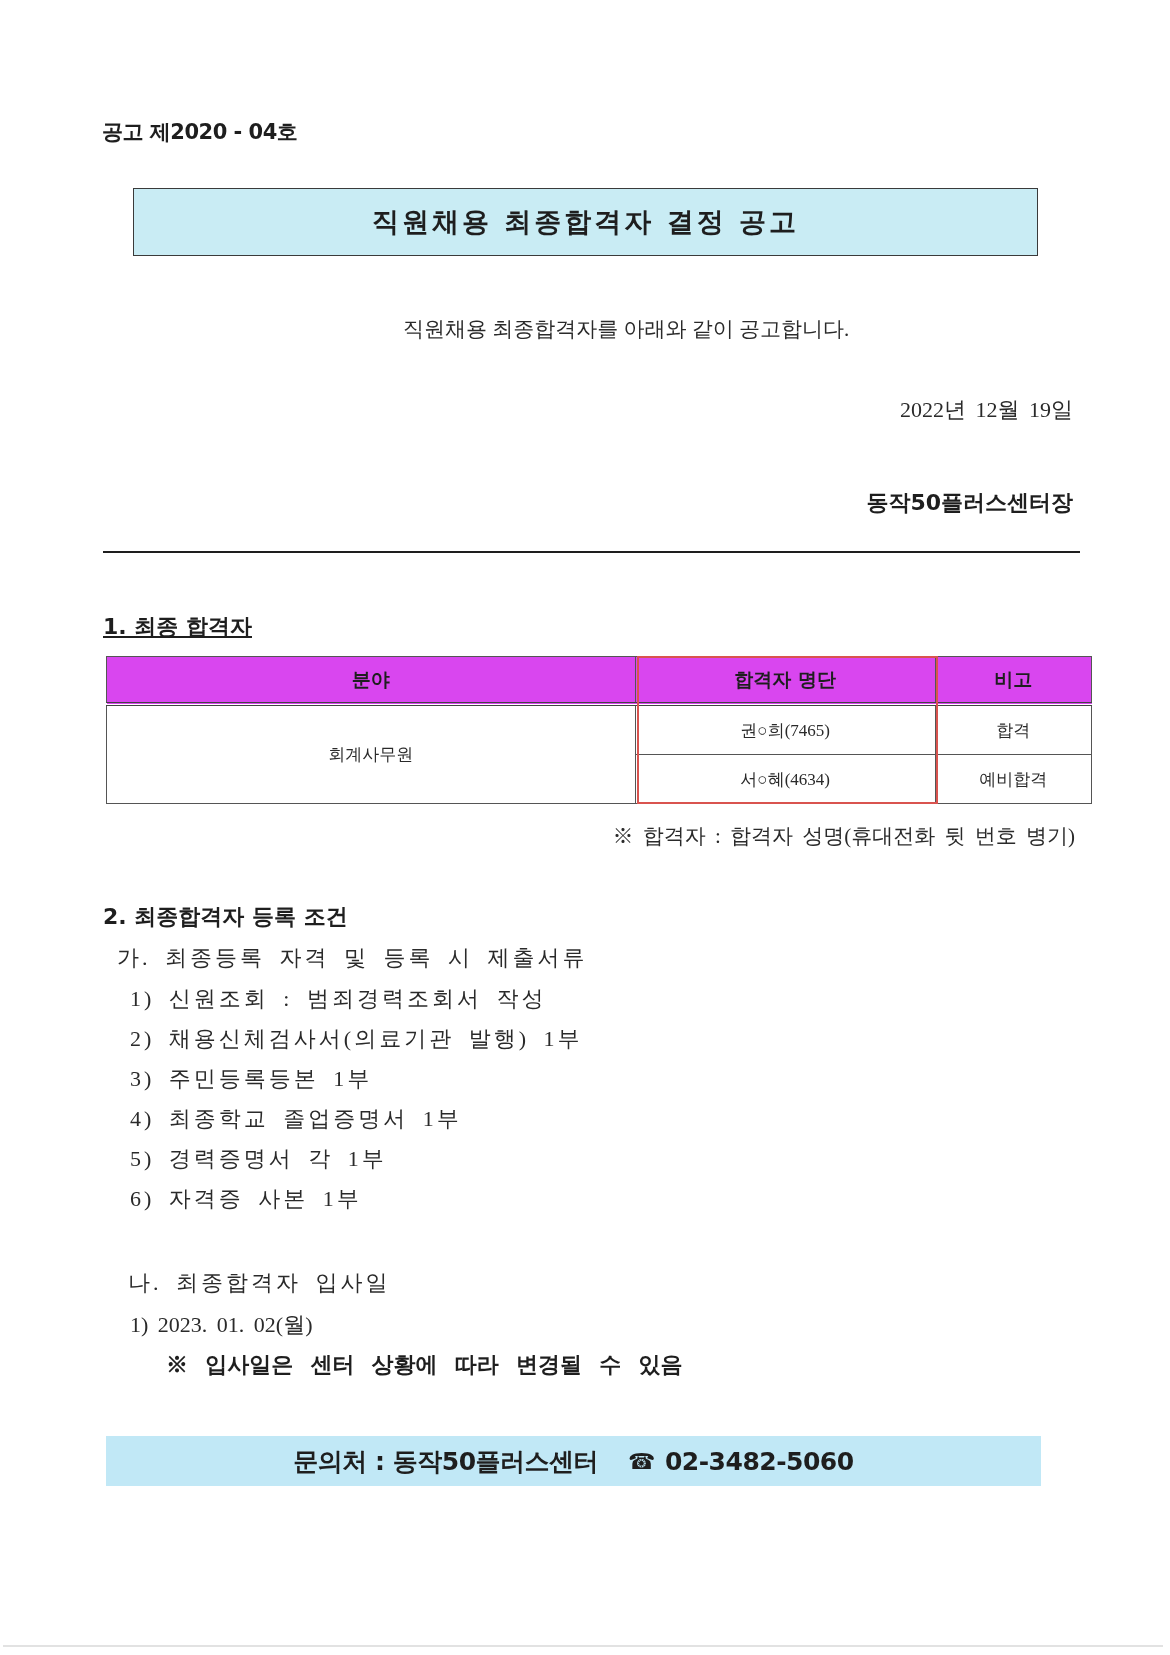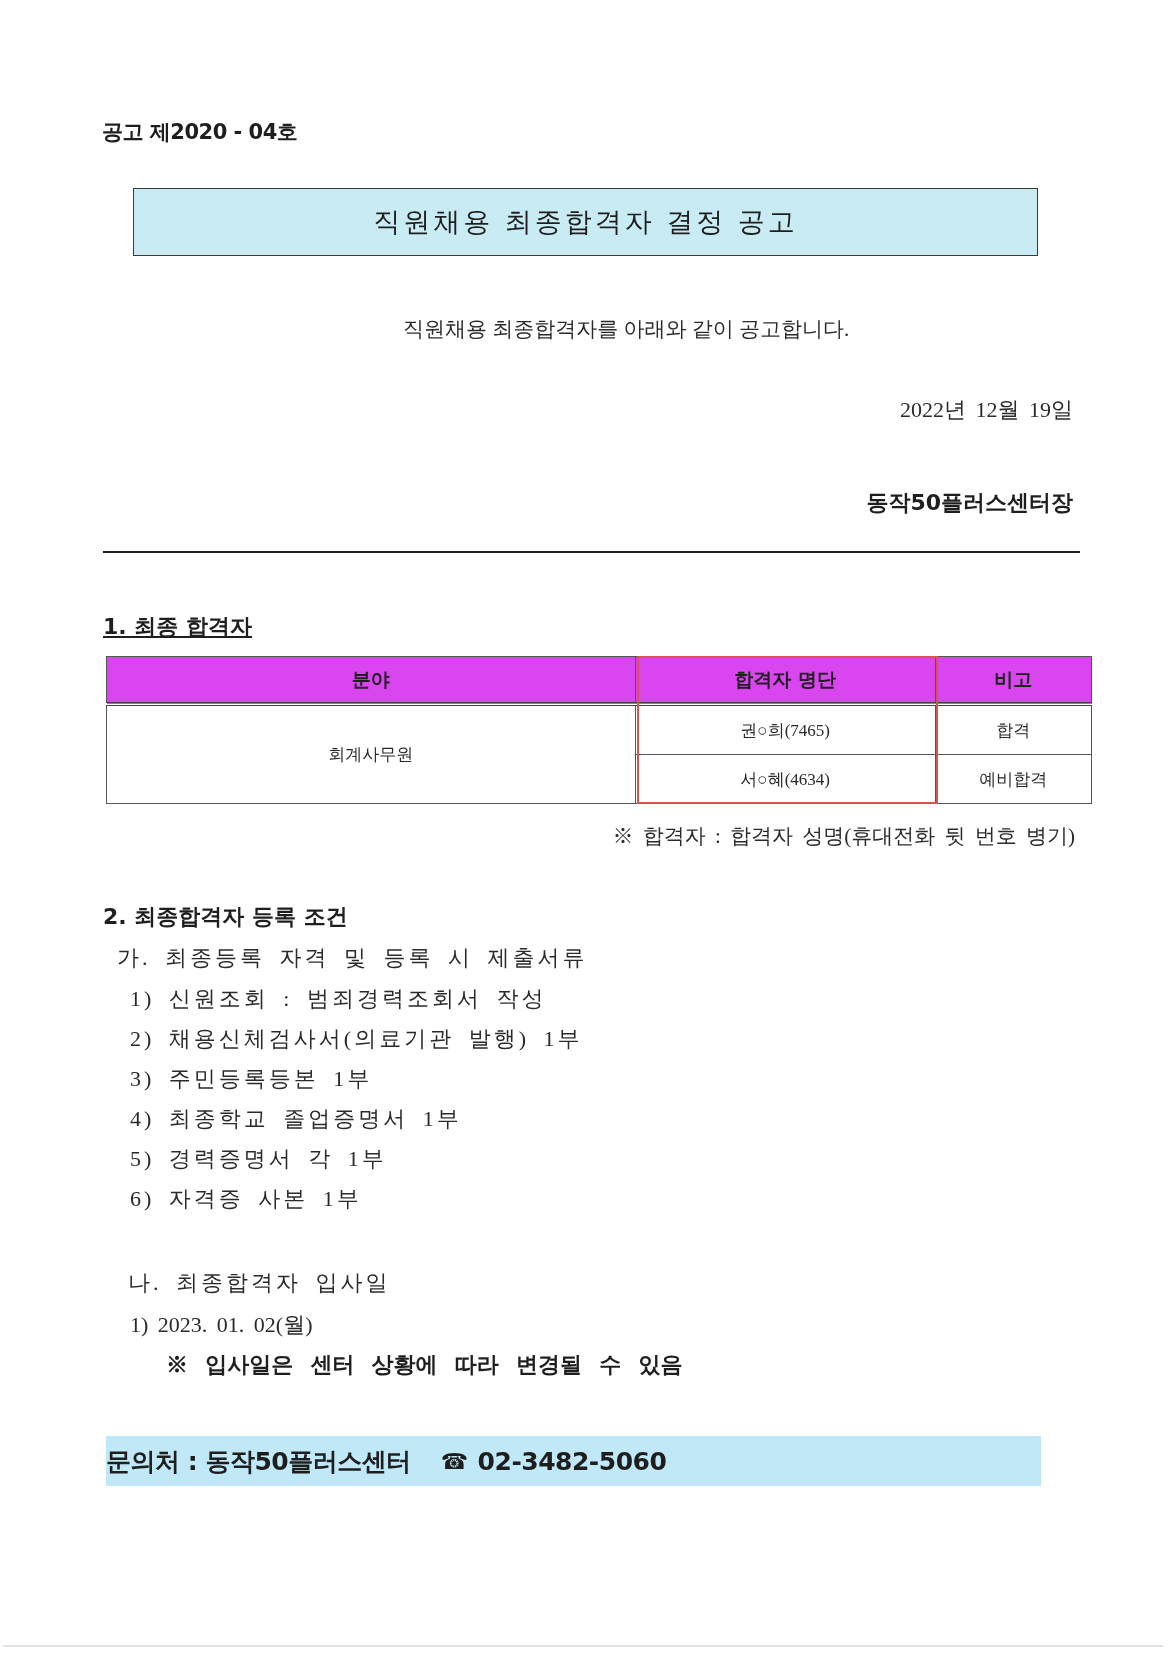--- a/index.html
+++ b/index.html
@@ -16,21 +16,21 @@
     .notice-no {
       left: 102px; top: 118px;
       font-size: 21px; font-weight: bold; letter-spacing: -0.5px; color: #1e1e1e;
     }
     .title-box {
       left: 133px; top: 188px; width: 905px; height: 68px;
       background: #c9ecf4;
       border: 1.5px solid #3a3a3a;
       box-sizing: border-box;
       display: flex; align-items: center; justify-content: center;
-      font-size: 27px; letter-spacing: 3px; color: #1e1e1e;
+      font-size: 27px; letter-spacing: 3px; color: #1e1e1e; font-weight: bold;
     }
     .intro {
       left: 0; width: 1170px; top: 315px; text-align: center;
       font-family: "Liberation Serif", "DejaVu Serif", serif;
       font-size: 21px; padding-left: 82px; box-sizing: border-box; color: #2a2a2a;
     }
     .date {
       right: 97px; top: 395px;
       font-family: "Liberation Serif", "DejaVu Serif", serif;
       font-size: 22px; color: #2a2a2a; word-spacing: 4px;
@@ -85,21 +85,21 @@
     .item { left: 130px; }
     .sub-b { left: 128px; top: 1268px; }
     .start-date { left: 130px; top: 1310px; letter-spacing: 0px; word-spacing: 4px; }
     .start-note {
       left: 166px; top: 1350px;
       font-size: 22px; font-weight: bold; color: #1e1e1e; word-spacing: 4px; font-family: Liberation Mono, monospace;
     }
     .contact-bar {
       left: 106px; top: 1436px; width: 935px; height: 50px;
       background: #c1e8f6;
-      display: flex; align-items: center; justify-content: flex-start;
+      display: flex; align-items: center; justify-content: center;
       font-size: 25px; font-weight: bold; color: #1e1e1e; letter-spacing: -0.5px;
     }
     .contact-bar .phone-icon { margin: 0 10px 0 30px; font-size: 22px; }
     .scan-edge {
       left: 3px; top: 1645px; width: 1160px; height: 0;
       border-top: 2px solid #e2e2e2;
     }
   </style>
 </head>
 <body>

